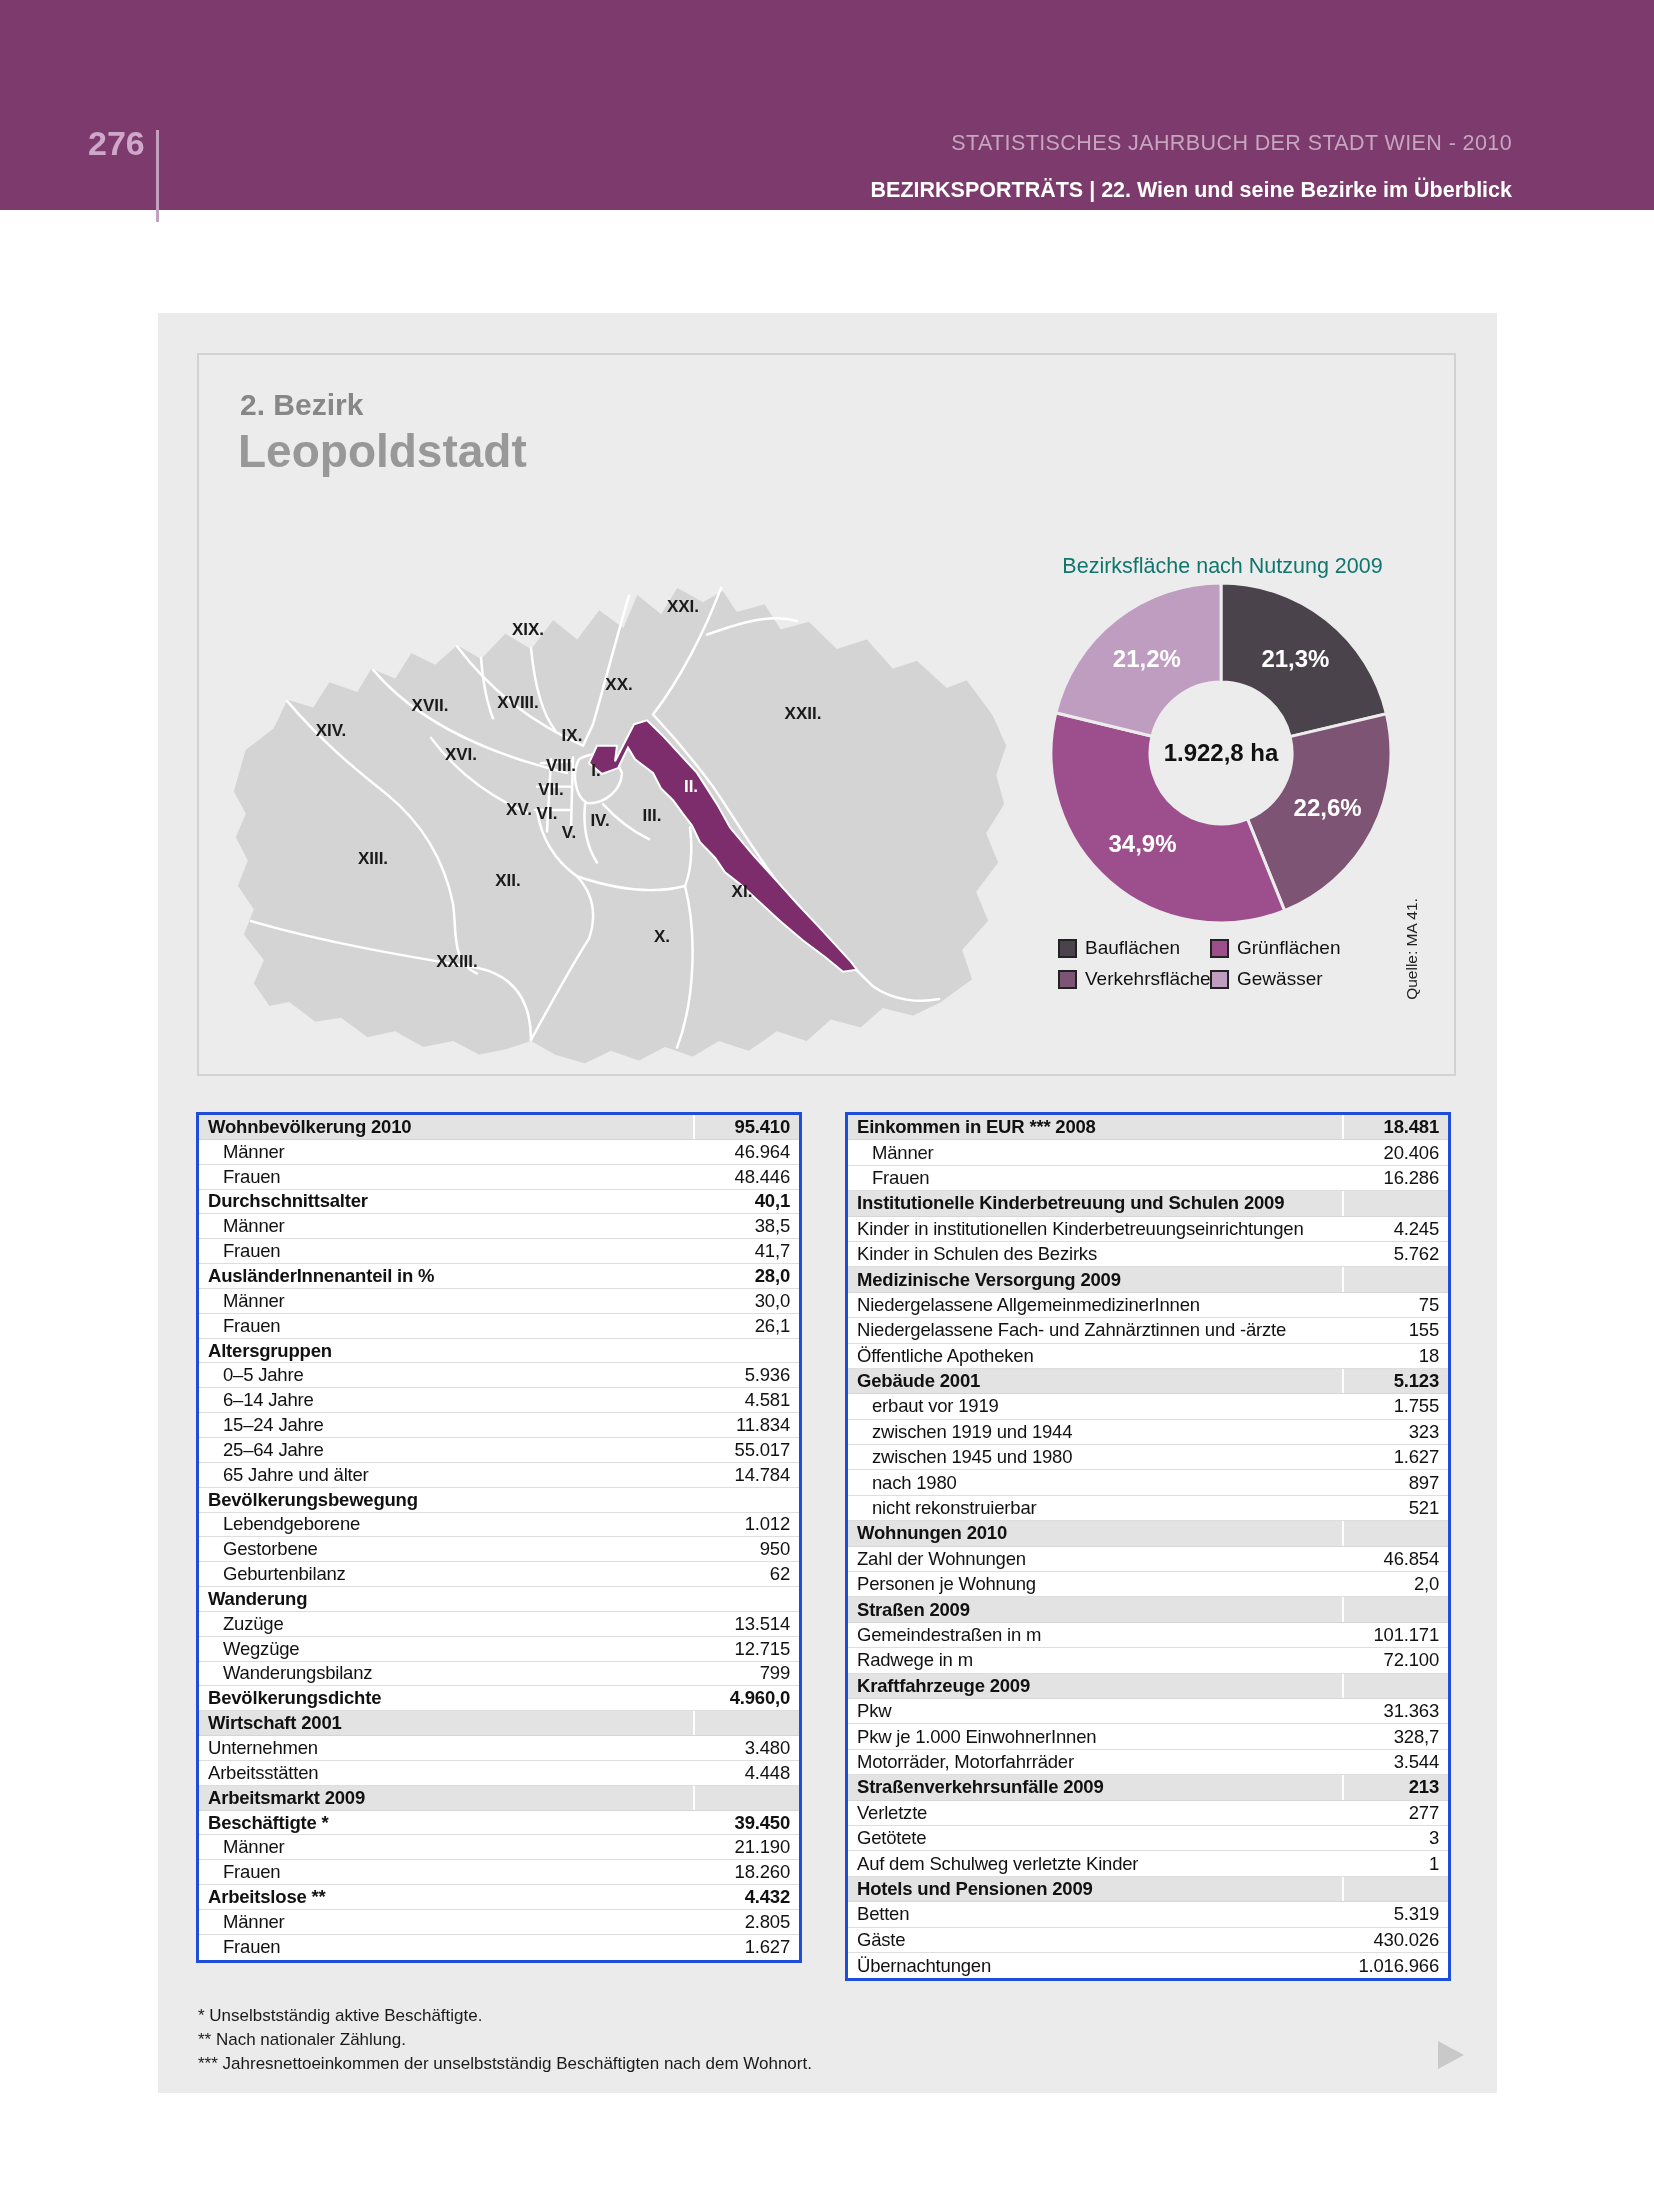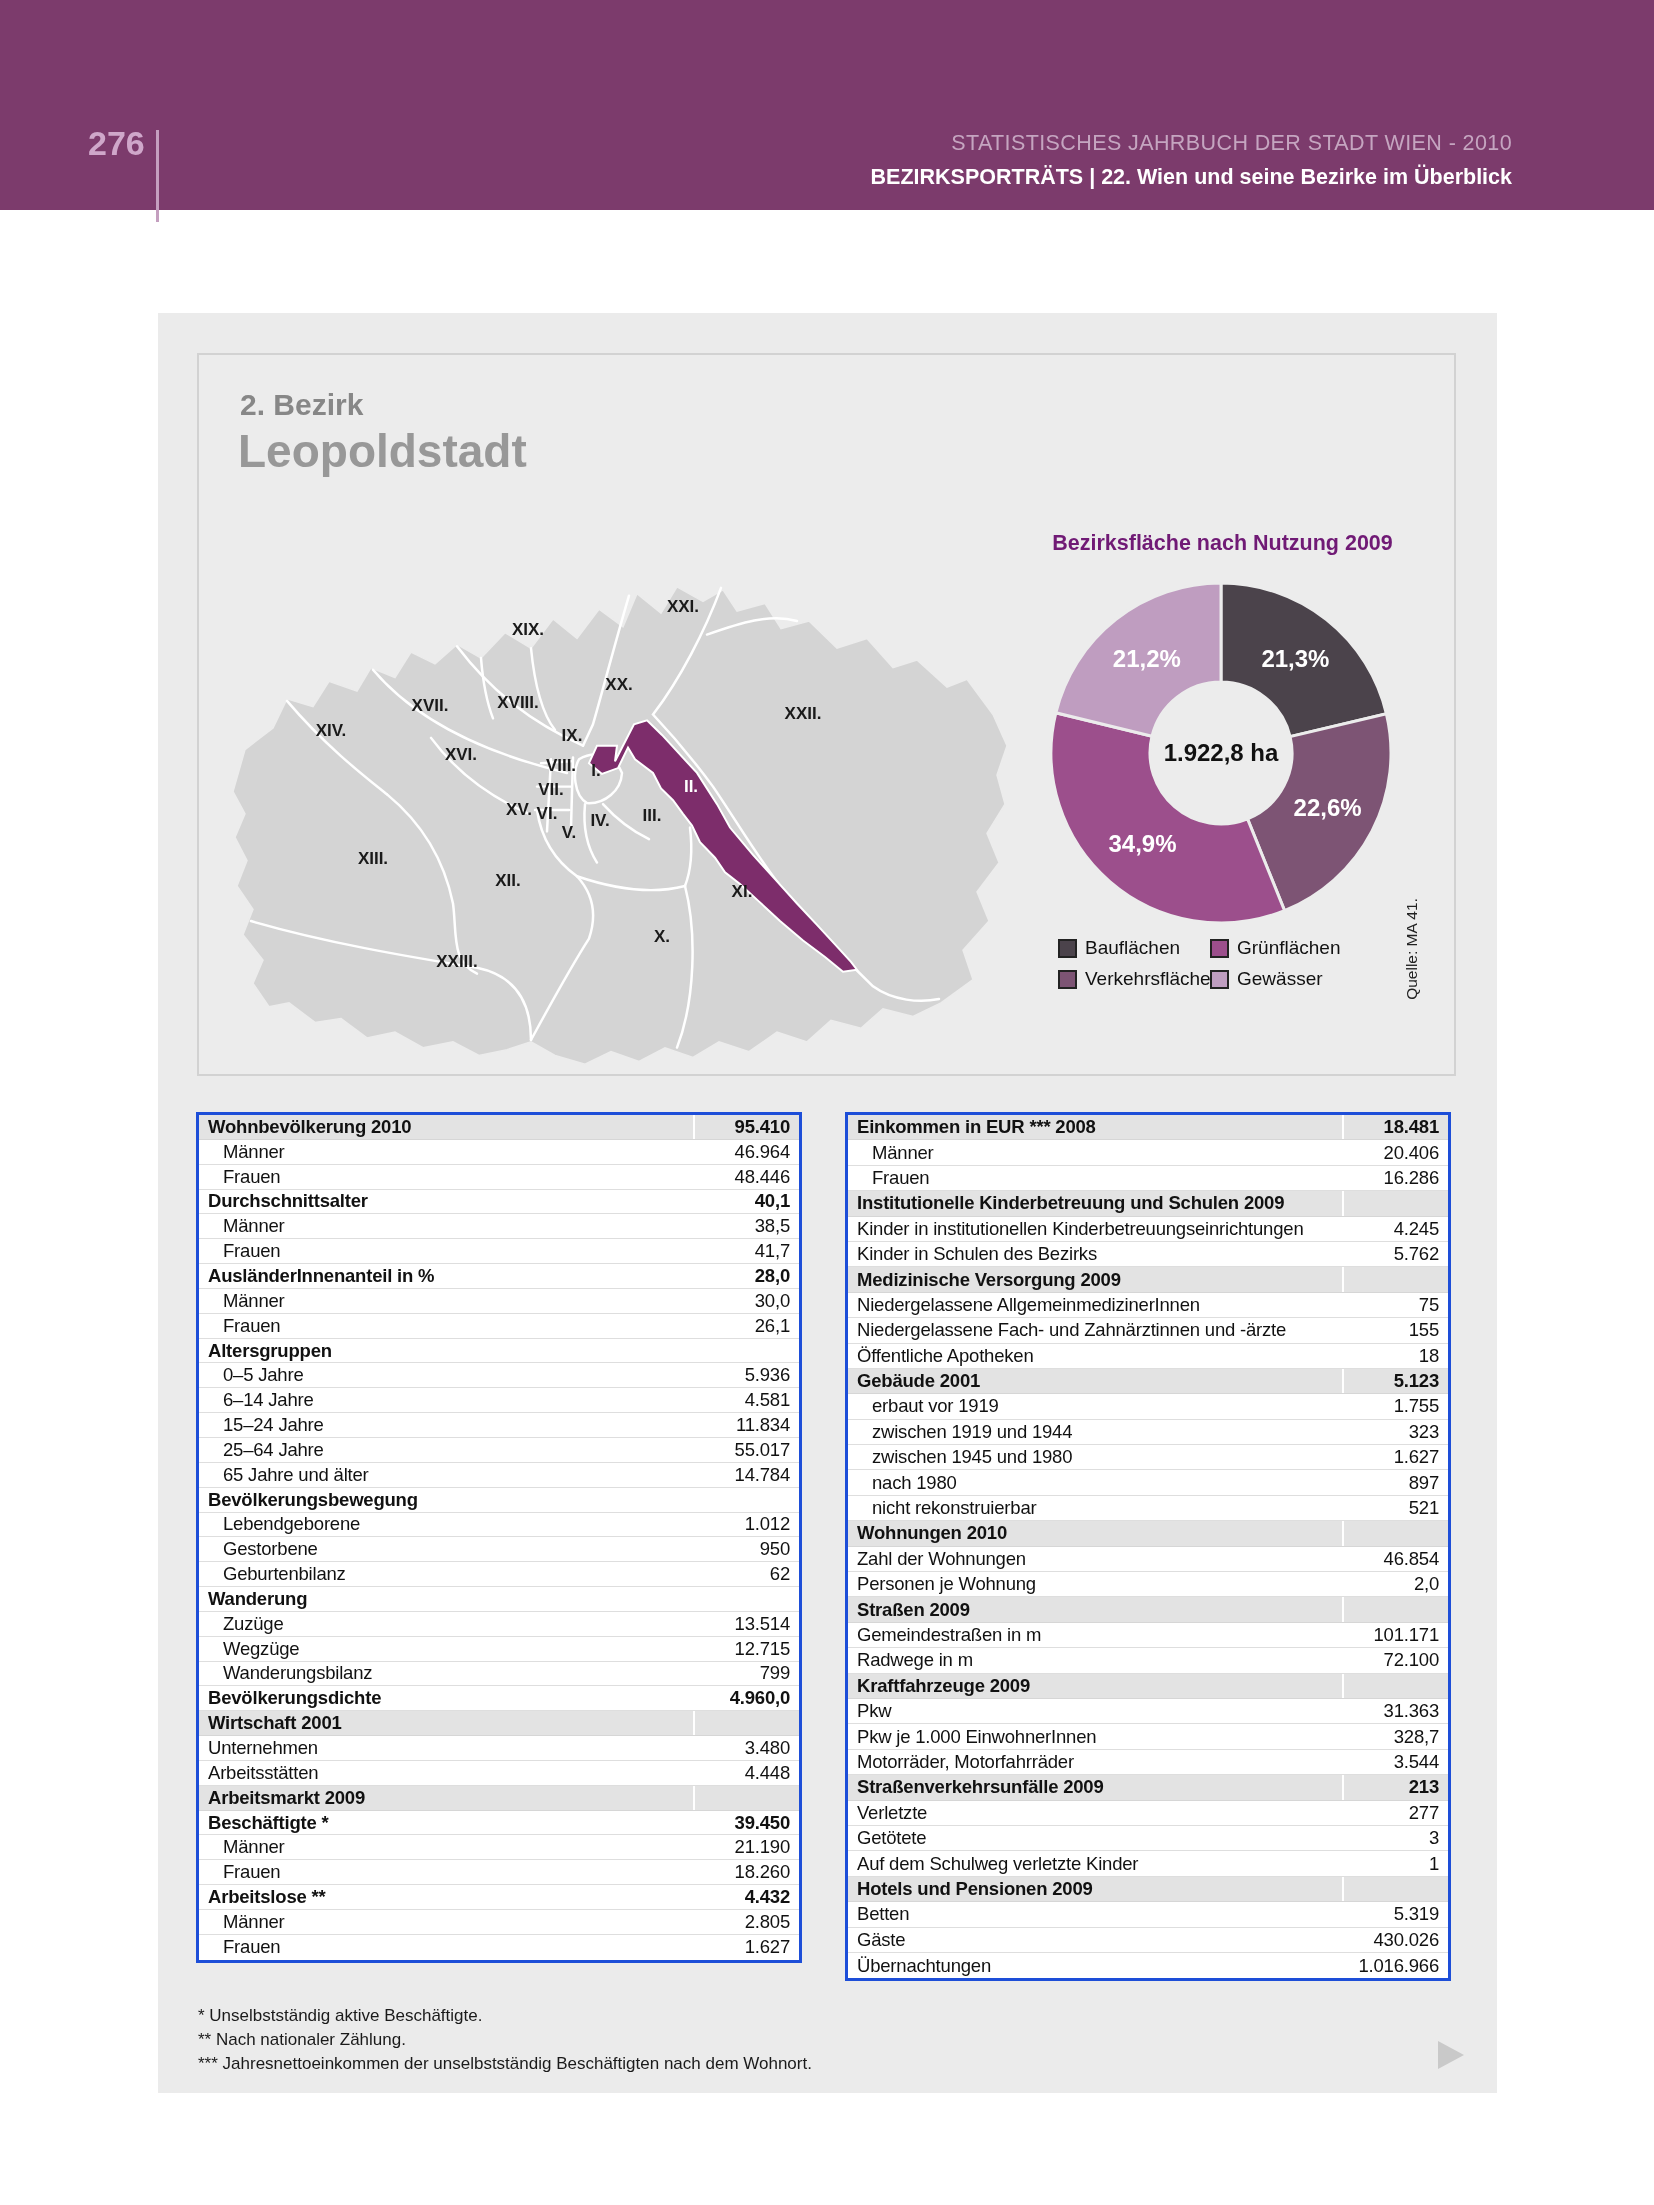--- a/index.html
+++ b/index.html
@@ -5,38 +5,38 @@
   html,body{margin:0;padding:0;background:#ffffff;}
   .page{position:relative;width:1654px;height:2205px;background:#ffffff;overflow:hidden;
         font-family:"Liberation Sans",sans-serif;}
 
   
   .band{position:absolute;left:0;top:0;width:1654px;height:210px;background:#7c3b6c;}
   .pagenum{position:absolute;left:88px;top:124px;font-size:34px;font-weight:bold;color:#cfa7ca;}
   .pagenum-rule{position:absolute;left:156px;top:130px;width:3px;height:92px;background:#c49fbf;}
   .band-right{position:absolute;right:142px;top:131px;text-align:right;}
   .band-line1{font-size:21.5px;color:#c5a5c0;letter-spacing:.4px;}
-  .band-line2{margin-top:9px;font-size:21.5px;font-weight:bold;color:#ffffff;}
+  .band-line2{margin-top:22px;font-size:21.5px;font-weight:bold;color:#ffffff;}
 
   
   .card{position:absolute;left:158px;top:313px;width:1339px;height:1780px;background:#ebebeb;}
   .chart-panel{position:absolute;left:197px;top:353px;width:1259px;height:723px;
                background:#ececec;border:2px solid #d2d2d2;box-sizing:border-box;}
 
   .district-no{position:absolute;left:240px;top:388px;font-size:30px;font-weight:bold;color:#878787;}
   .district-name{position:absolute;left:238px;top:424px;font-size:46px;font-weight:bold;color:#989898;}
 
   
   .map-svg{position:absolute;left:225px;top:582px;width:790px;height:492px;}
   .map-svg text{font-family:"Liberation Sans",sans-serif;font-size:17px;font-weight:bold;fill:#1a1a1a;}
   .map-svg text.hl{fill:#ffffff;}
 
   
-  .donut-title{position:absolute;left:1040px;top:531px;width:365px;text-align:center;
-               font-size:21.5px;font-weight:bold;color:#701a75;}
+  .donut-title{position:absolute;left:1040px;top:554px;width:365px;text-align:center;
+               font-size:21.5px;font-weight:normal;color:#0f766e;}
   .donut-svg{position:absolute;left:1030px;top:520px;width:400px;height:470px;}
   .donut-label{font-family:"Liberation Sans",sans-serif;font-size:24px;font-weight:bold;fill:#ffffff;}
   .donut-center{font-family:"Liberation Sans",sans-serif;font-size:24px;font-weight:bold;fill:#111;}
 
   .legend{position:absolute;left:1058px;top:936px;display:grid;
           grid-template-columns:152px auto;grid-auto-rows:24px;row-gap:7px;column-gap:0;}
   .legend-item{display:flex;align-items:center;font-size:19px;color:#111;text-align:right;}
   .legend-swatch{width:19px;height:19px;border:2px solid #222;box-sizing:border-box;margin-right:8px;flex:none;}
 
   .source-note{position:absolute;left:1352px;top:940px;width:120px;text-align:center;

